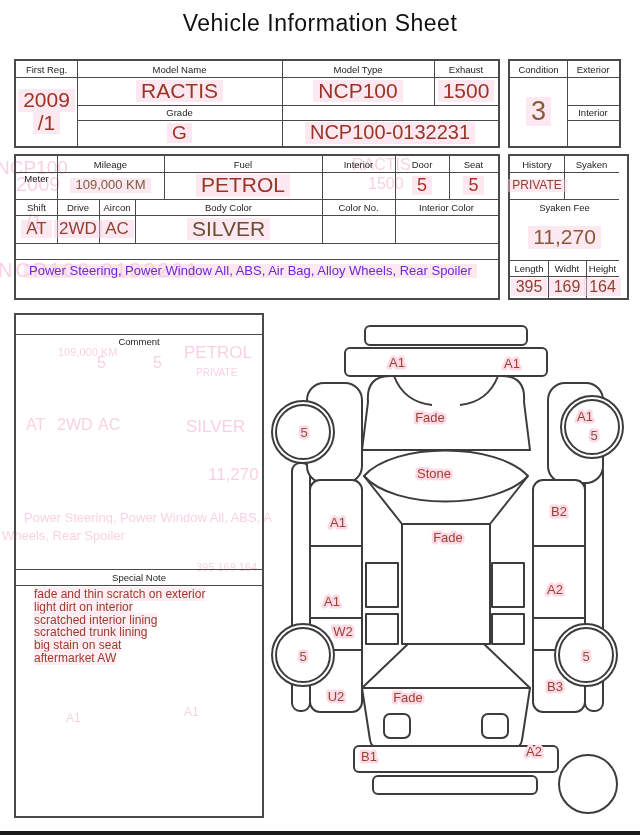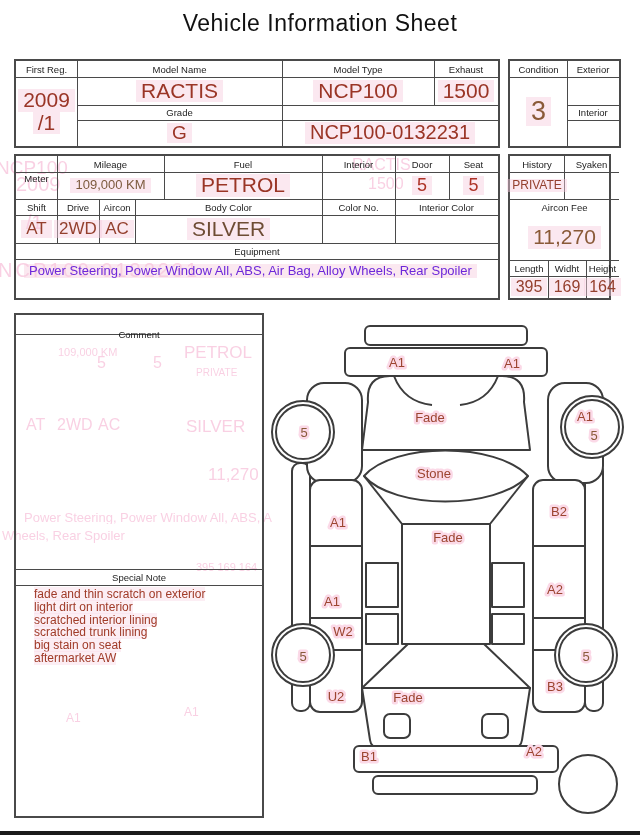--- a/index.html
+++ b/index.html
@@ -162,41 +162,40 @@
         <span class="hl">AC</span>
       </div>
     <div class="cell lbl" style="left:119px;top:43px;width:187px;height:16px">Body Color</div>
     <div class="cell c-dkbrown fs21" style="left:119px;top:59px;width:187px;height:28px">
         <span class="hl">SILVER</span>
       </div>
     <div class="cell lbl" style="left:306px;top:43px;width:73px;height:16px">Color No.</div>
     <div class="cell" style="left:306px;top:59px;width:73px;height:28px"></div>
     <div class="cell lbl" style="left:379px;top:43px;width:103px;height:16px">Interior Color</div>
     <div class="cell" style="left:379px;top:59px;width:103px;height:28px"></div>
-    <div class="cell lbl" style="left:0;top:87px;width:482px;height:16px">Equipment</div>
     <div class="cell eqcell c-eq fs13" style="left:0;top:103px;width:482px;height:39px">
         <span class="hl">Power Steering, Power Window  All, ABS, Air Bag, Alloy Wheels, Rear Spoiler</span>
       </div>
   </div>
 
-  <div class="box" style="left:508px;top:154px;width:103px;height:146px">
+  <div class="box" style="left:508px;top:154px;width:121px;height:146px">
     <div class="hline" style="left:0;top:16px;width:109px"></div>
     <div class="hline" style="left:0;top:43px;width:109px"></div>
     <div class="hline" style="left:0;top:104px;width:109px"></div>
     <div class="hline" style="left:0;top:120px;width:109px"></div>
     <div class="vline" style="left:54px;top:0;height:43px"></div>
     <div class="vline" style="left:38px;top:104px;height:38px"></div>
     <div class="vline" style="left:76px;top:104px;height:38px"></div>
     <div class="cell lbl" style="left:0;top:0;width:54px;height:16px">History</div>
     <div class="cell c-rust fs12" style="left:0;top:16px;width:54px;height:27px">
         <span class="hl">PRIVATE</span>
       </div>
     <div class="cell lbl" style="left:54px;top:0;width:55px;height:16px">Syaken</div>
     <div class="cell" style="left:54px;top:16px;width:55px;height:27px"></div>
-    <div class="cell lbl" style="left:0;top:43px;width:109px;height:16px">Aircon Fee</div>
+    <div class="cell lbl" style="left:0;top:43px;width:109px;height:16px">Syaken Fee</div>
     <div class="cell c-brown2 fs21" style="left:0;top:59px;width:109px;height:45px">
         <span class="hl">11,270</span>
       </div>
     <div class="cell lbl" style="left:0;top:104px;width:38px;height:16px">Length</div>
     <div class="cell lbl" style="left:38px;top:104px;width:38px;height:16px">Widht</div>
     <div class="cell lbl" style="left:76px;top:104px;width:33px;height:16px">Height</div>
     <div class="cell c-rust fs16" style="left:0;top:120px;width:38px;height:22px">
         <span class="hl">395</span>
       </div>
     <div class="cell c-rust fs16" style="left:38px;top:120px;width:38px;height:22px">
@@ -204,21 +203,21 @@
       </div>
     <div class="cell c-rust fs16" style="left:76px;top:120px;width:33px;height:22px">
         <span class="hl">164</span>
       </div>
   </div>
 
   <div class="box" style="left:14px;top:313px;width:250px;height:505px">
     <div class="hline" style="left:0;top:19px;width:246px"></div>
     <div class="hline" style="left:0;top:254px;width:246px"></div>
     <div class="hline" style="left:0;top:270px;width:246px"></div>
-    <div class="cell lbl" style="left:0;top:11px;width:246px;height:16px">Comment</div>
+    <div class="cell lbl" style="left:0;top:18px;width:246px;height:16px">Comment</div>
     <div class="cell" style="left:0;top:22px;width:246px;height:230px"></div>
     <div class="cell lbl" style="left:0;top:255px;width:246px;height:14px">Special Note</div>
     <div class="notes">
       <div><span>fade and thin scratch on exterior</span></div>
       <div><span>light dirt on interior</span></div>
       <div><span>scratched interior lining</span></div>
       <div><span>scratched trunk lining</span></div>
       <div><span>big stain on seat</span></div>
       <div><span>aftermarket AW</span></div>
     </div>

